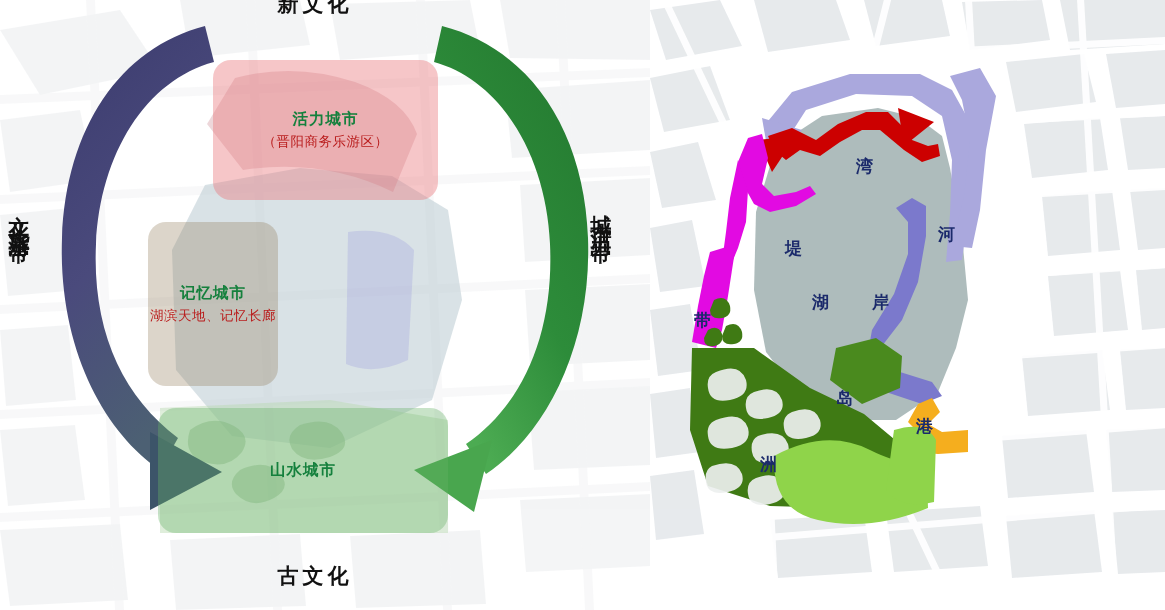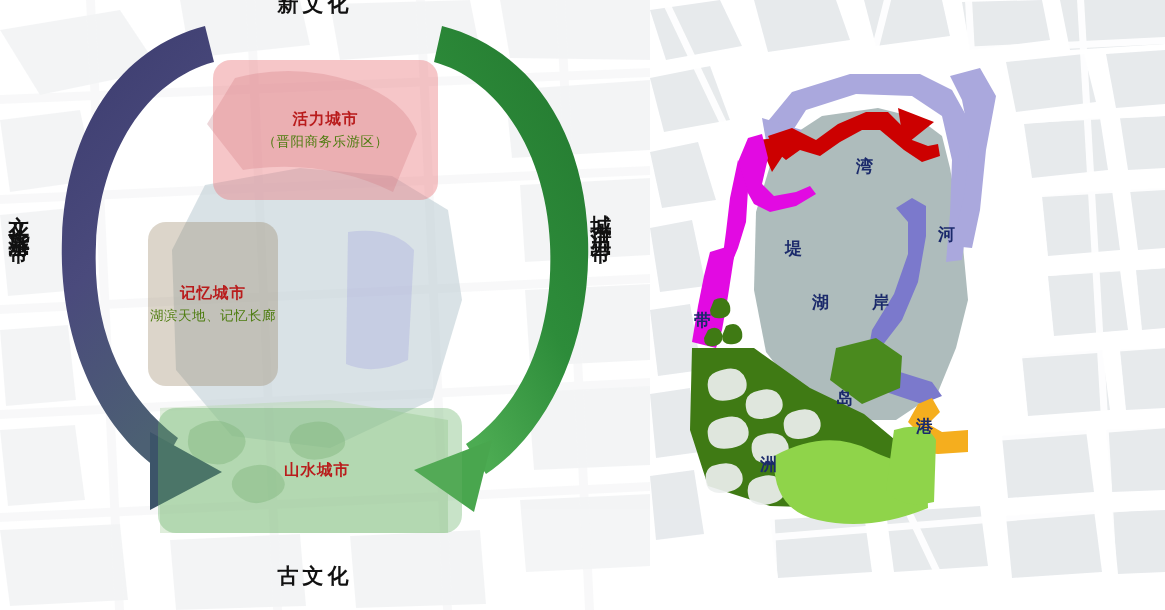--- a/index.html
+++ b/index.html
@@ -31,36 +31,36 @@
   #label-new-culture{left:225px;top:-10px;width:180px;}
   #label-old-culture{left:225px;top:562px;width:180px;}
 
   
   .zone{
     position:absolute;border-radius:18px;
     display:flex;flex-direction:column;align-items:center;justify-content:center;
     overflow:hidden;
   }
   .zone .ztitle{
-    font-weight:bold;font-size:15.5px;letter-spacing:1px;color:#b91c1c;
+    font-weight:bold;font-size:15.5px;letter-spacing:1px;color:#15803d;
     position:relative;z-index:3;text-align:center;
   }
   .zone .zsub{
-    font-size:13.5px;letter-spacing:0.5px;color:#4d7c0f;margin-top:3px;
+    font-size:13.5px;letter-spacing:0.5px;color:#b91c1c;margin-top:3px;
     position:relative;z-index:3;text-align:center;white-space:nowrap;
   }
   .zone .ztint{position:absolute;inset:0;z-index:2;}
 
   #zone-vitality{left:213px;top:60px;width:225px;height:140px;}
   #zone-vitality .ztint{background:rgba(233,120,125,0.42);}
   #zone-memory{left:148px;top:222px;width:130px;height:164px;}
   #zone-memory .ztint{background:rgba(150,126,95,0.33);}
   #zone-dream{left:332px;top:218px;width:128px;height:165px;}
   #zone-dream .ztint{background:rgba(95,98,214,0.33);}
-  #zone-landscape{left:158px;top:408px;width:290px;height:125px;padding-left:14px;}
+  #zone-landscape{left:158px;top:408px;width:290px;height:125px;}
   #zone-landscape .ztint{background:rgba(103,177,103,0.36);}
 
   
   #right-panel{position:absolute;left:650px;top:0;width:515px;height:610px;overflow:hidden;background:#fff;}
   #right-basemap{position:absolute;left:0;top:0;width:515px;height:610px;}
 </style>
 </head>
 <body>
 
 <div id="stage">

